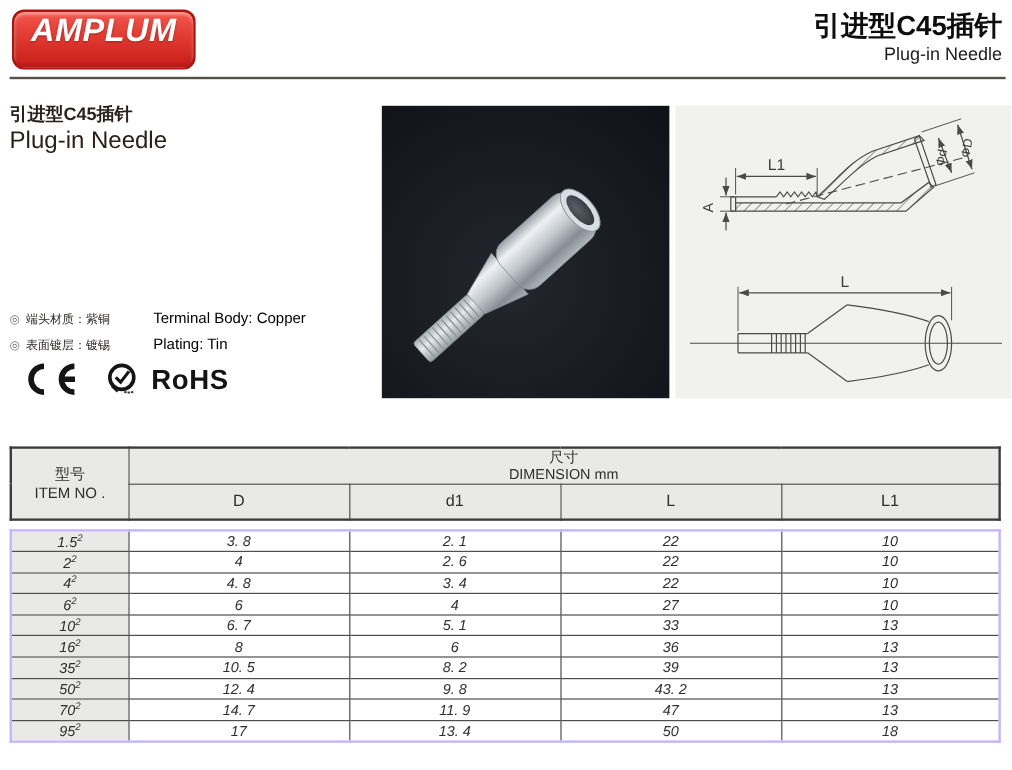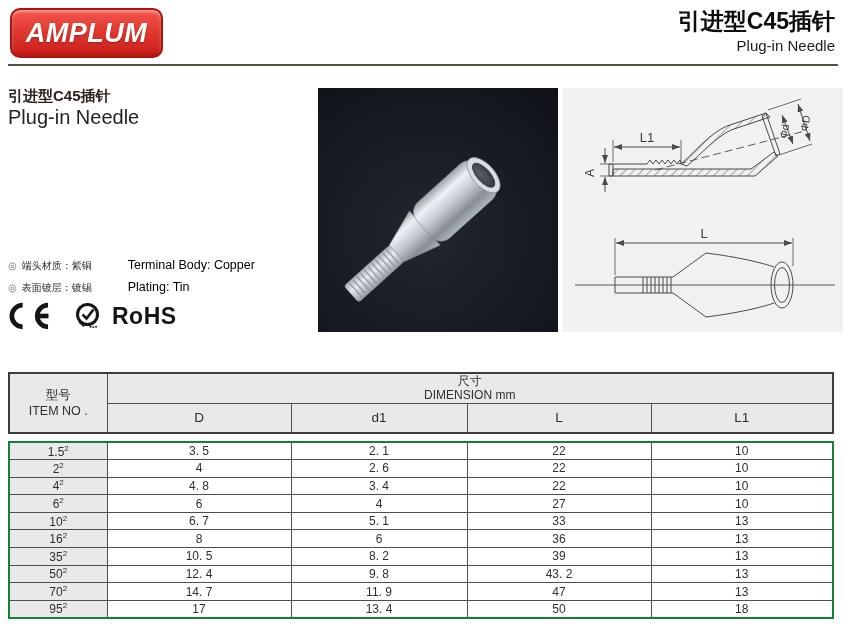--- a/index.html
+++ b/index.html
@@ -7,21 +7,21 @@
   body { font-family:"Liberation Sans", sans-serif; }
   .page { position:relative; width:843px; height:642px; background:#ffffff; overflow:hidden; }
 
   
   .logo {
     position:absolute; left:10px; top:8px; width:153px; height:50px;
     border-radius:10px;
     background:linear-gradient(180deg,#f4564d 0%,#e03a31 45%,#c91d18 100%);
     border:2px solid #ab140f;
     box-shadow:inset 0 2px 3px rgba(255,255,255,.45), inset 0 -2px 3px rgba(0,0,0,.15);
-    display:flex; align-items:center; justify-content:center;
+    display:flex; justify-content:center;
   }
   .logo span {
     color:#ffffff; font-weight:bold; font-style:italic; font-size:27px; letter-spacing:.5px;
     text-shadow:0 1px 2px rgba(0,0,0,.3);
   }
   .header-titles { position:absolute; right:8px; top:6px; text-align:right; }
   .header-titles .t-zh { font-size:23px; font-weight:bold; color:#0d0d0d; line-height:30px;}
   .header-titles .t-en { font-size:15px; color:#1c1c1c; line-height:20px; }
   .header-rule { position:absolute; left:8px; right:5px; top:64px; height:2px; background:#575049; }
 
@@ -29,33 +29,33 @@
   .section-title { position:absolute; left:8px; top:87px; color:#29211d; }
   .section-title .s-zh { font-size:15px; font-weight:bold; line-height:18px; }
   .section-title .s-en { font-size:20px; line-height:24px; }
 
   .specs { position:absolute; left:8px; top:258px; }
   .spec-line { display:flex; align-items:baseline; margin-bottom:7px; }
   .spec-line .bullet { font-size:10px; color:#6b6b6b; margin-right:5px; }
   .spec-line .zh { font-size:10px; color:#2e2a28; width:106px; }
   .spec-line .en { font-size:12.5px; color:#000000; }
 
-  .certs { position:absolute; left:2px; top:301px; display:flex; align-items:center; gap:9px; }
+  .certs { position:absolute; left:16px; top:301px; display:flex; align-items:center; gap:9px; }
   .rohs { font-size:23px; font-weight:bold; color:#141414; letter-spacing:.5px; }
 
   
   .photo { position:absolute; left:318px; top:88px; width:240px; height:244px; }
   .panel { position:absolute; left:563px; top:88px; width:280px; height:244px; background:#f1f1ef; }
 
   
   .table-wrap { position:absolute; left:8px; top:372px; width:824px; }
   table.spec { border-collapse:collapse; width:824px; table-layout:fixed; }
   table.spec td { border:1px solid #4e4e4e; text-align:center; color:#2f2f2f; overflow:hidden; }
   table.head-t { border:2px solid #3c3c3c; }
-  table.body-t { border:2px solid #15803d; margin-top:7px; }
+  table.body-t { border:2px solid #c4b5fd; margin-top:7px;font-style:italic; }
   .c0 { width:98px; } .c1 { width:184px; } .c2 { width:176px; } .c3 { width:184px; } .c4 { width:182px; }
   td.item-head { background:#e9e9e7; font-size:12.5px; line-height:16px; height:60px; }
   td.dim-head  { background:#e9e9e7; font-size:12px; line-height:14px; height:14px; }
   td.col-head  { background:#e9e9e7; font-size:13.5px; height:29px; }
   table.body-t td { height:17.6px; font-size:12px; background:#ffffff; }
   table.body-t td.item-cell { background:#e9e9e7; }
   td.item-cell sup { font-size:8px; }
 </style>
 </head>
 <body>
@@ -272,21 +272,21 @@
       <colgroup>
           <col class="c0">
           <col class="c1">
           <col class="c2">
           <col class="c3">
           <col class="c4">
         </colgroup>
       <tbody>
           <tr>
             <td class="item-cell"><span>1.5</span><sup>2</sup></td>
-            <td>3. 5</td>
+            <td>3. 8</td>
             <td>2. 1</td>
             <td>22</td>
             <td>10</td>
           </tr>
           <tr>
             <td class="item-cell"><span>2</span><sup>2</sup></td>
             <td>4</td>
             <td>2. 6</td>
             <td>22</td>
             <td>10</td>

